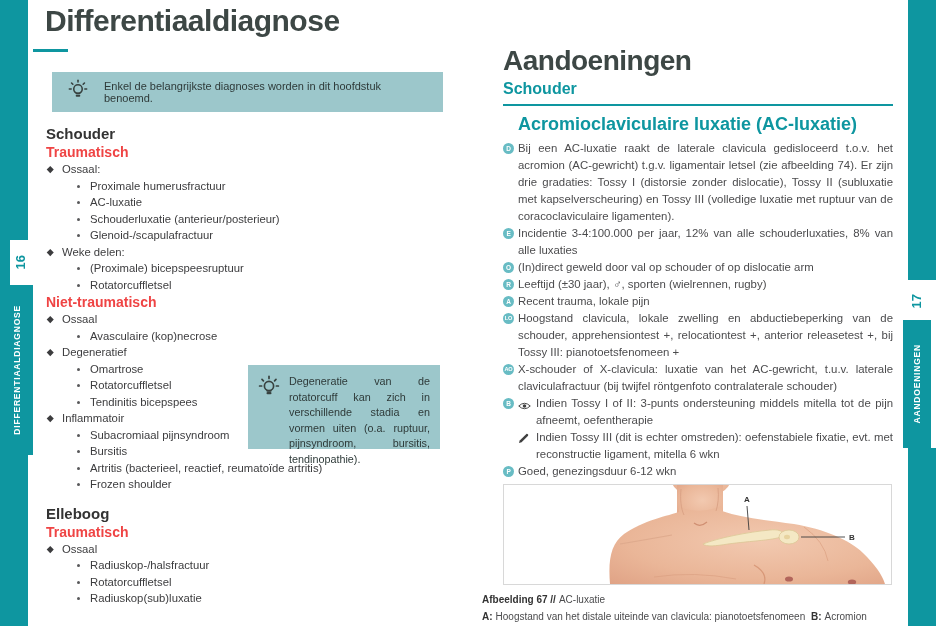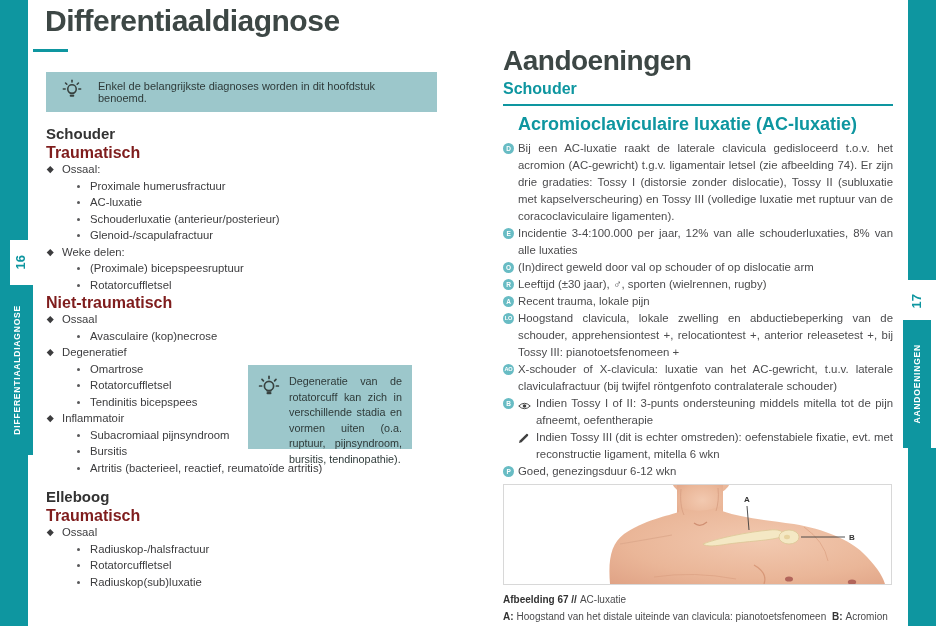--- a/index.html
+++ b/index.html
@@ -21,30 +21,30 @@
   .bar-right-bottom{left:908px;top:448px;width:28px;height:178px;}
   .tab-right{left:903px;top:320px;width:28px;height:128px;display:flex;align-items:center;justify-content:center;}
   .pagenum-right{left:904px;top:280px;width:24px;height:42px;display:flex;align-items:center;justify-content:center;}
   .vtext{writing-mode:vertical-rl;transform:rotate(180deg);white-space:nowrap;}
   .tabtxt{color:#ffffff;font-size:8.5px;letter-spacing:0.8px;font-weight:bold;}
   .pgnum{color:#0e96a0;font-size:13px;font-weight:bold;}
 
   
   .page-title{left:45px;top:4px;font-size:30px;font-weight:bold;color:#3d4745;letter-spacing:-0.5px;}
   .title-underline{left:33px;top:49px;width:35px;height:3px;background:#0e96a0;}
-  .infobox{left:46px;top:72px;width:391px;height:40px;background:#9cc7cb;display:flex;align-items:center;box-sizing:border-box;padding:0 12px 0 14px;gap:14px;}
+  .infobox{left:52px;top:72px;width:391px;height:40px;background:#9cc7cb;display:flex;align-items:center;box-sizing:border-box;padding:0 12px 0 14px;gap:14px;}
   .infobox .txt{font-size:11px;color:#2e3a39;}
-  .tipbox{left:248px;top:365px;width:164px;height:84px;background:#9cc7cb;display:flex;box-sizing:border-box;padding:9px 10px 0 8px;gap:7px;}
+  .tipbox{left:248px;top:365px;width:192px;height:84px;background:#9cc7cb;display:flex;box-sizing:border-box;padding:9px 10px 0 8px;gap:7px;}
   .tipbox .txt{font-size:10.8px;line-height:15.5px;color:#2e3a39;text-align:justify;}
   .bulb{flex:0 0 auto;}
 
   .left-lists{left:46px;top:124px;width:400px;}
   .h-sec{font-size:15px;font-weight:bold;color:#333333;line-height:19px;}
   .h-sec.gap{margin-top:11px;}
-  .h-grp{font-size:16px;font-weight:bold;color:#7f1d1d;line-height:17px;margin-top:1px;}
+  .h-grp{font-size:14px;font-weight:bold;color:#ef4444;line-height:17px;margin-top:1px;}
   .row{position:relative;font-size:11.3px;line-height:16.5px;color:#3c3c3e;}
   .li1{padding-left:16px;}
   .li2{padding-left:44px;}
   .b1{position:absolute;left:2px;top:6px;width:4.5px;height:4.5px;background:#3c3c3e;transform:rotate(45deg);}
   .b2{position:absolute;left:31px;top:7px;width:3px;height:3px;border-radius:50%;background:#58585a;}
 
   
   .right-page{left:503px;top:44px;width:390px;}
   .r-title{font-size:28px;font-weight:bold;color:#3d4745;letter-spacing:-0.5px;line-height:33px;}
   .r-subtitle{font-size:16px;font-weight:bold;color:#0e96a0;line-height:22px;margin-top:1px;}
@@ -54,21 +54,21 @@
   .entry{position:relative;padding-left:15px;}
   .badge{position:absolute;left:0;top:2.5px;width:11px;height:11px;border-radius:50%;background:#68bcc4;
          color:#ffffff;font-size:6.5px;font-weight:bold;display:flex;align-items:center;justify-content:center;
          letter-spacing:-0.2px;}
   .badge.two{font-size:5.6px;}
   .subrow{position:relative;padding-left:18px;}
   .subrow .ricon{position:absolute;left:0;top:3px;}
 
   .figure-box{left:503px;top:484px;width:389px;height:101px;border:1px solid #d8d8d8;box-sizing:border-box;background:#ffffff;overflow:hidden;}
   .figure-box svg{display:block;}
-  .caption{left:503px;top:592px;width:389px;font-size:10px;line-height:16.5px;color:#4b4b4d;}
+  .caption{left:482px;top:592px;width:389px;font-size:10px;line-height:16.5px;color:#4b4b4d;}
   .caption b{margin-right:3px;color:#333333;}
   .caption .seg{margin-right:3px;}
 </style>
 </head>
 <body>
 
 <div class="abs teal bar-left-top"></div>
 <div class="abs teal strip-left"></div>
 <div class="abs pagenum-left">
   <span class="vtext pgnum">16</span>
@@ -127,20 +127,21 @@
   <div class="row li1"><span class="b1"></span><span>Ossaal</span></div>
   <div class="row li2"><span class="b2"></span><span>Avasculaire (kop)necrose</span></div>
   <div class="row li1"><span class="b1"></span><span>Degeneratief</span></div>
   <div class="row li2"><span class="b2"></span><span>Omartrose</span></div>
   <div class="row li2"><span class="b2"></span><span>Rotatorcuffletsel</span></div>
   <div class="row li2"><span class="b2"></span><span>Tendinitis bicepspees</span></div>
   <div class="row li1"><span class="b1"></span><span>Inflammatoir</span></div>
   <div class="row li2"><span class="b2"></span><span>Subacromiaal pijnsyndroom</span></div>
   <div class="row li2"><span class="b2"></span><span>Bursitis</span></div>
   <div class="row li2"><span class="b2"></span><span>Artritis (bacterieel, reactief, reumatoïde artritis)</span></div>
+  <div class="row li2"><span class="b2"></span><span>Frozen shoulder</span></div>
 
   <div class="h-sec gap">Elleboog</div>
   <div class="h-grp">Traumatisch</div>
   <div class="row li1"><span class="b1"></span><span>Ossaal</span></div>
   <div class="row li2"><span class="b2"></span><span>Radiuskop-/halsfractuur</span></div>
   <div class="row li2"><span class="b2"></span><span>Rotatorcuffletsel</span></div>
   <div class="row li2"><span class="b2"></span><span>Radiuskop(sub)luxatie</span></div>
 </div>
 
 <div class="abs tipbox">

